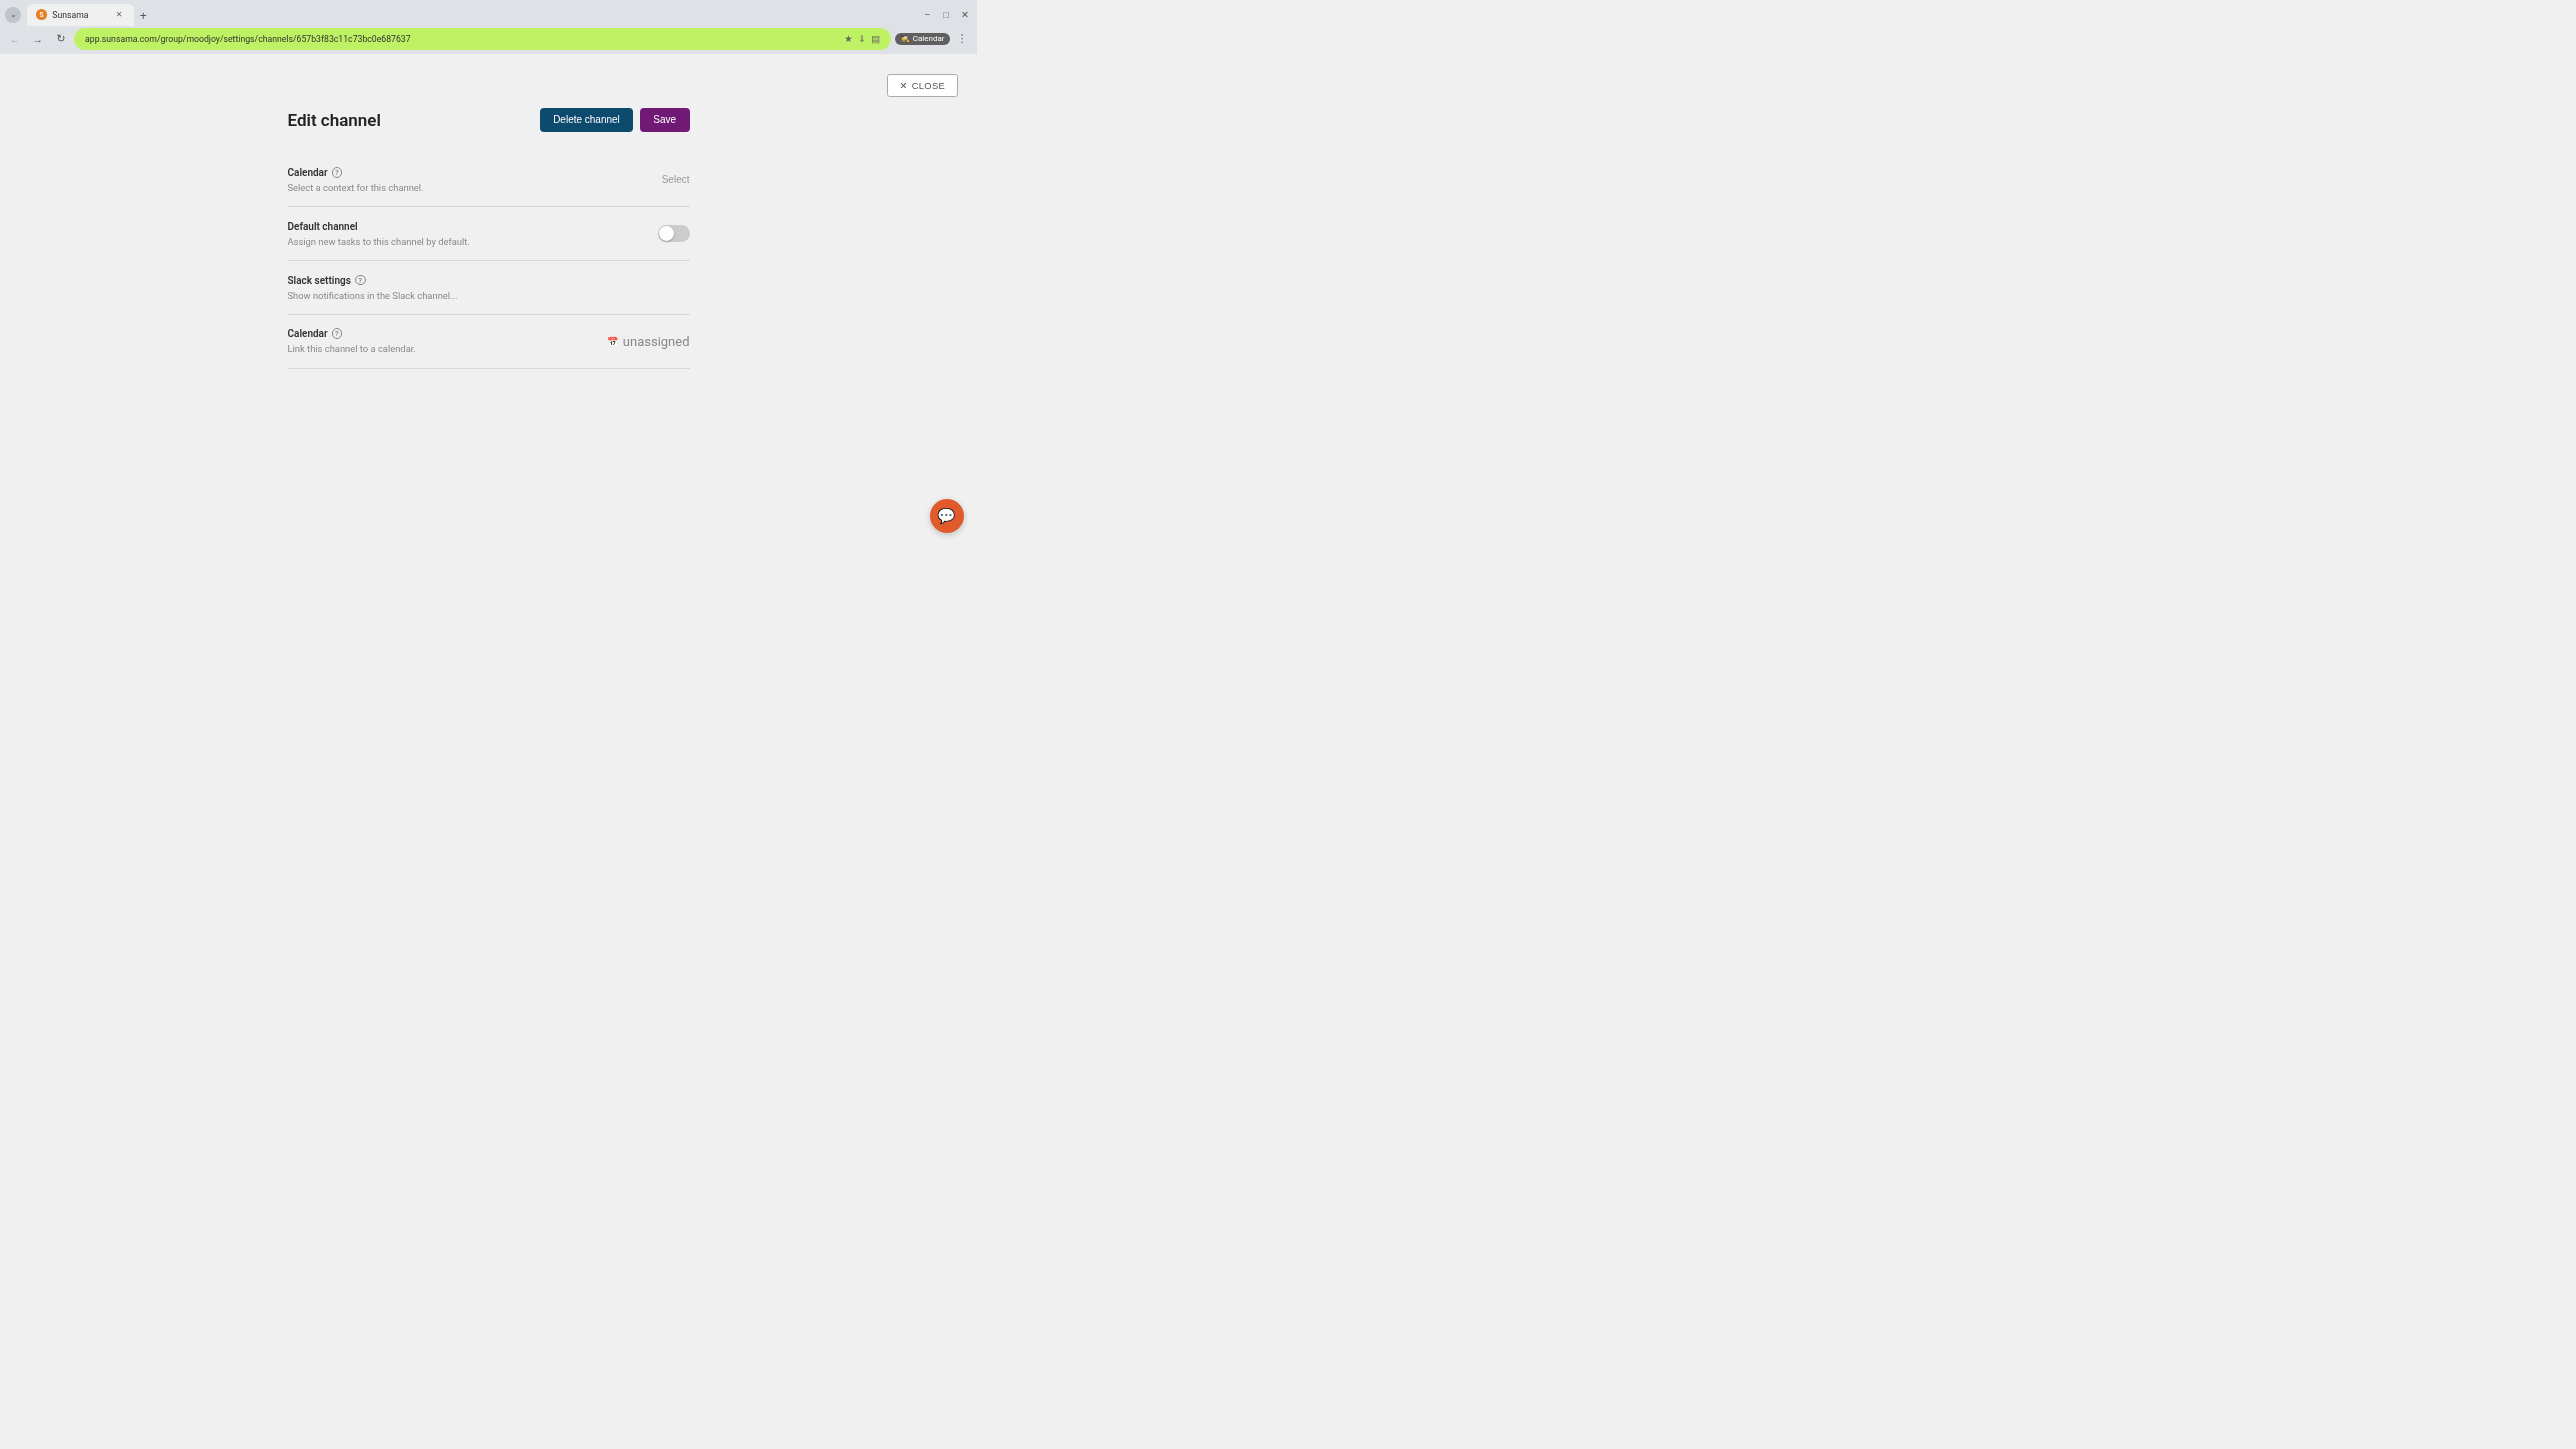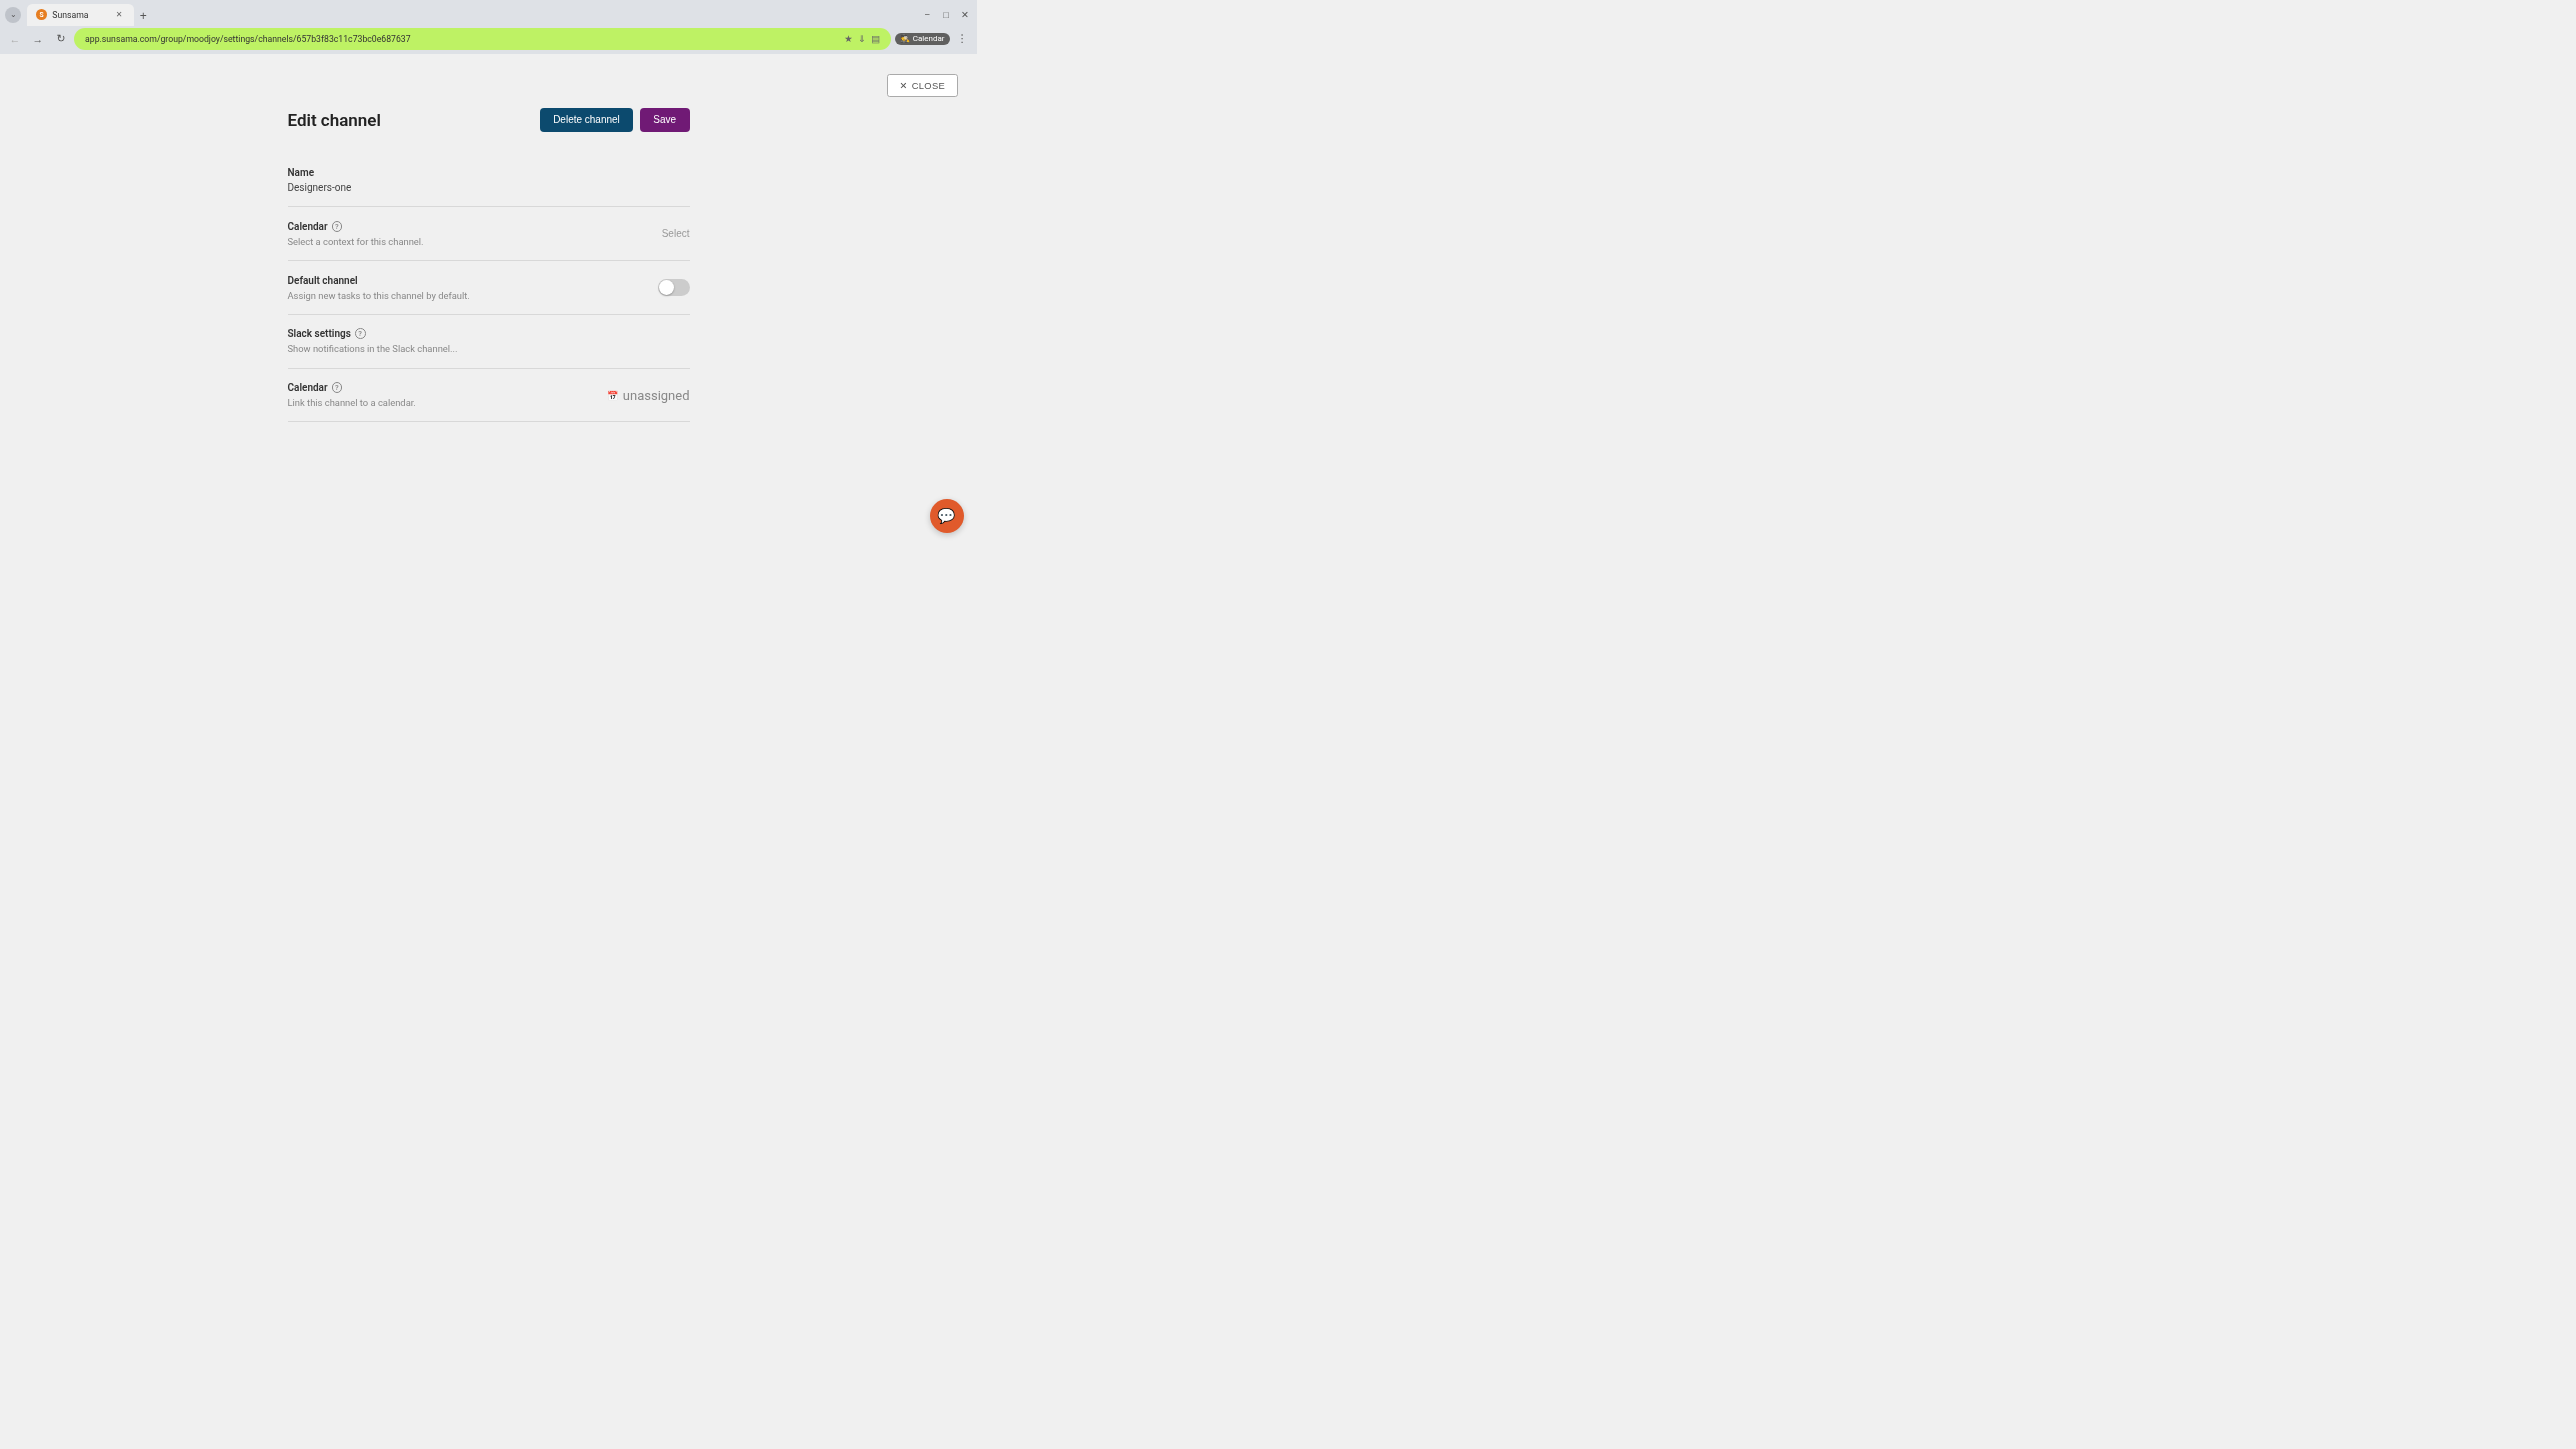--- a/index.html
+++ b/index.html
@@ -464,26 +464,20 @@
   <div class="form-container">
 
     <div class="form-header">
       <h1 class="form-title">Edit channel</h1>
       <div class="header-actions">
         <button class="btn-delete">Delete channel</button>
         <button class="btn-save">Save</button>
       </div>
     </div>
 
-    <div class="form-field">
-      <div class="field-label">
-        <span>Name</span>
-      </div>
-      <div class="field-value">Designers-one</div>
-    </div>
 
     <div class="form-field">
       <div class="field-row">
         <div>
           <div class="field-label">
             <span>Calendar</span>
             <span class="help-icon">
               <span>?</span>
             </span>
           </div>

